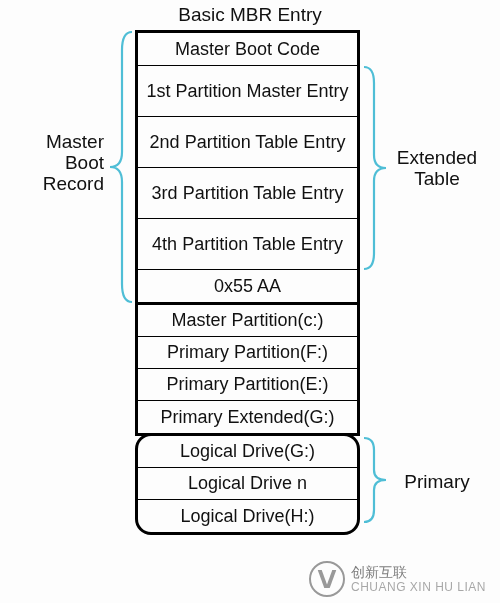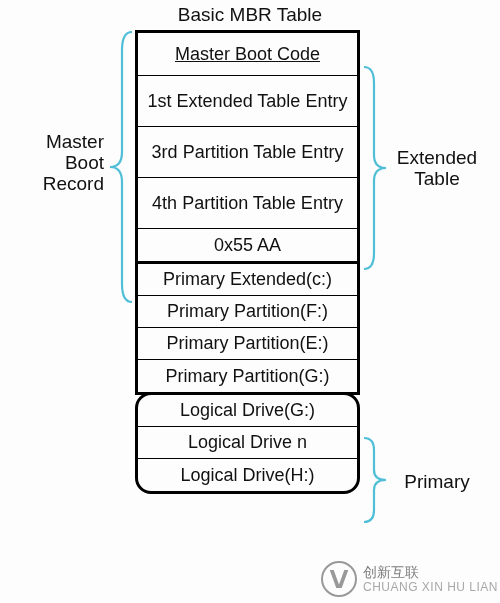--- a/index.html
+++ b/index.html
@@ -39,21 +39,21 @@
     align-items: center;
     justify-content: center;
     padding: 0 6px;
     box-sizing: border-box;
     font-weight: 400;
     line-height: 1.15;
   }
   .cell:last-child { border-bottom: none; }
 
   
-  .g1 .c0 { height: 43px; text-decoration: underline; }
+  .g1 .c0 { height: 33px; }
   .g1 .c1, .g1 .c2, .g1 .c3, .g1 .c4 { height: 51px; }
   .g1 .c5 { height: 32px; }
 
   
   .g2 { border-top: none; }
   .g2 .cell { height: 32px; }
 
   
   .g3 { margin-top: -3px; border-radius: 16px; }
   .g3 .cell { height: 32px; }
@@ -72,21 +72,21 @@
     overflow: visible;
   }
   svg.brace path {
     fill: none;
     stroke: #4fbed6;
     stroke-width: 2.2;
   }
 
   .watermark {
     position: absolute;
-    right: 2px;
+    right: 14px;
     bottom: 6px;
     display: flex;
     align-items: center;
     gap: 6px;
     opacity: 0.85;
   }
   .wm-logo {
     width: 36px; height: 36px;
     border: 2px solid #888;
     border-radius: 50%;
@@ -101,37 +101,38 @@
     top: 7px;
   }
   .wm-logo::before { left: 10px; transform: skewX(20deg); }
   .wm-logo::after  { right: 10px; transform: skewX(-20deg); }
   .wm-text { font-size: 14px; color: #666; line-height: 1; }
   .wm-text small { font-size: 12px; color: #999; letter-spacing: 0.5px; }
 </style>
 </head>
 <body>
 
-<div class="title">Basic MBR Table</div>
+<div class="title">Basic MBR Entry</div>
 
 <div class="stack">
 
   <div class="group g1">
     <div class="cell c0">Master Boot Code</div>
-    <div class="cell c1">1st Extended Table Entry</div>
+    <div class="cell c1">1st Partition Master Entry</div>
+    <div class="cell c2">2nd Partition Table Entry</div>
     <div class="cell c3">3rd Partition Table Entry</div>
     <div class="cell c4">4th Partition Table Entry</div>
     <div class="cell c5">0x55 AA</div>
   </div>
 
   <div class="group g2">
-    <div class="cell">Primary Extended(c:)</div>
+    <div class="cell">Master Partition(c:)</div>
     <div class="cell">Primary Partition(F:)</div>
     <div class="cell">Primary Partition(E:)</div>
-    <div class="cell">Primary Partition(G:)</div>
+    <div class="cell">Primary Extended(G:)</div>
   </div>
 
   <div class="group g3">
     <div class="cell">Logical Drive(G:)</div>
     <div class="cell">Logical Drive n</div>
     <div class="cell">Logical Drive(H:)</div>
   </div>
 
 </div>
 

